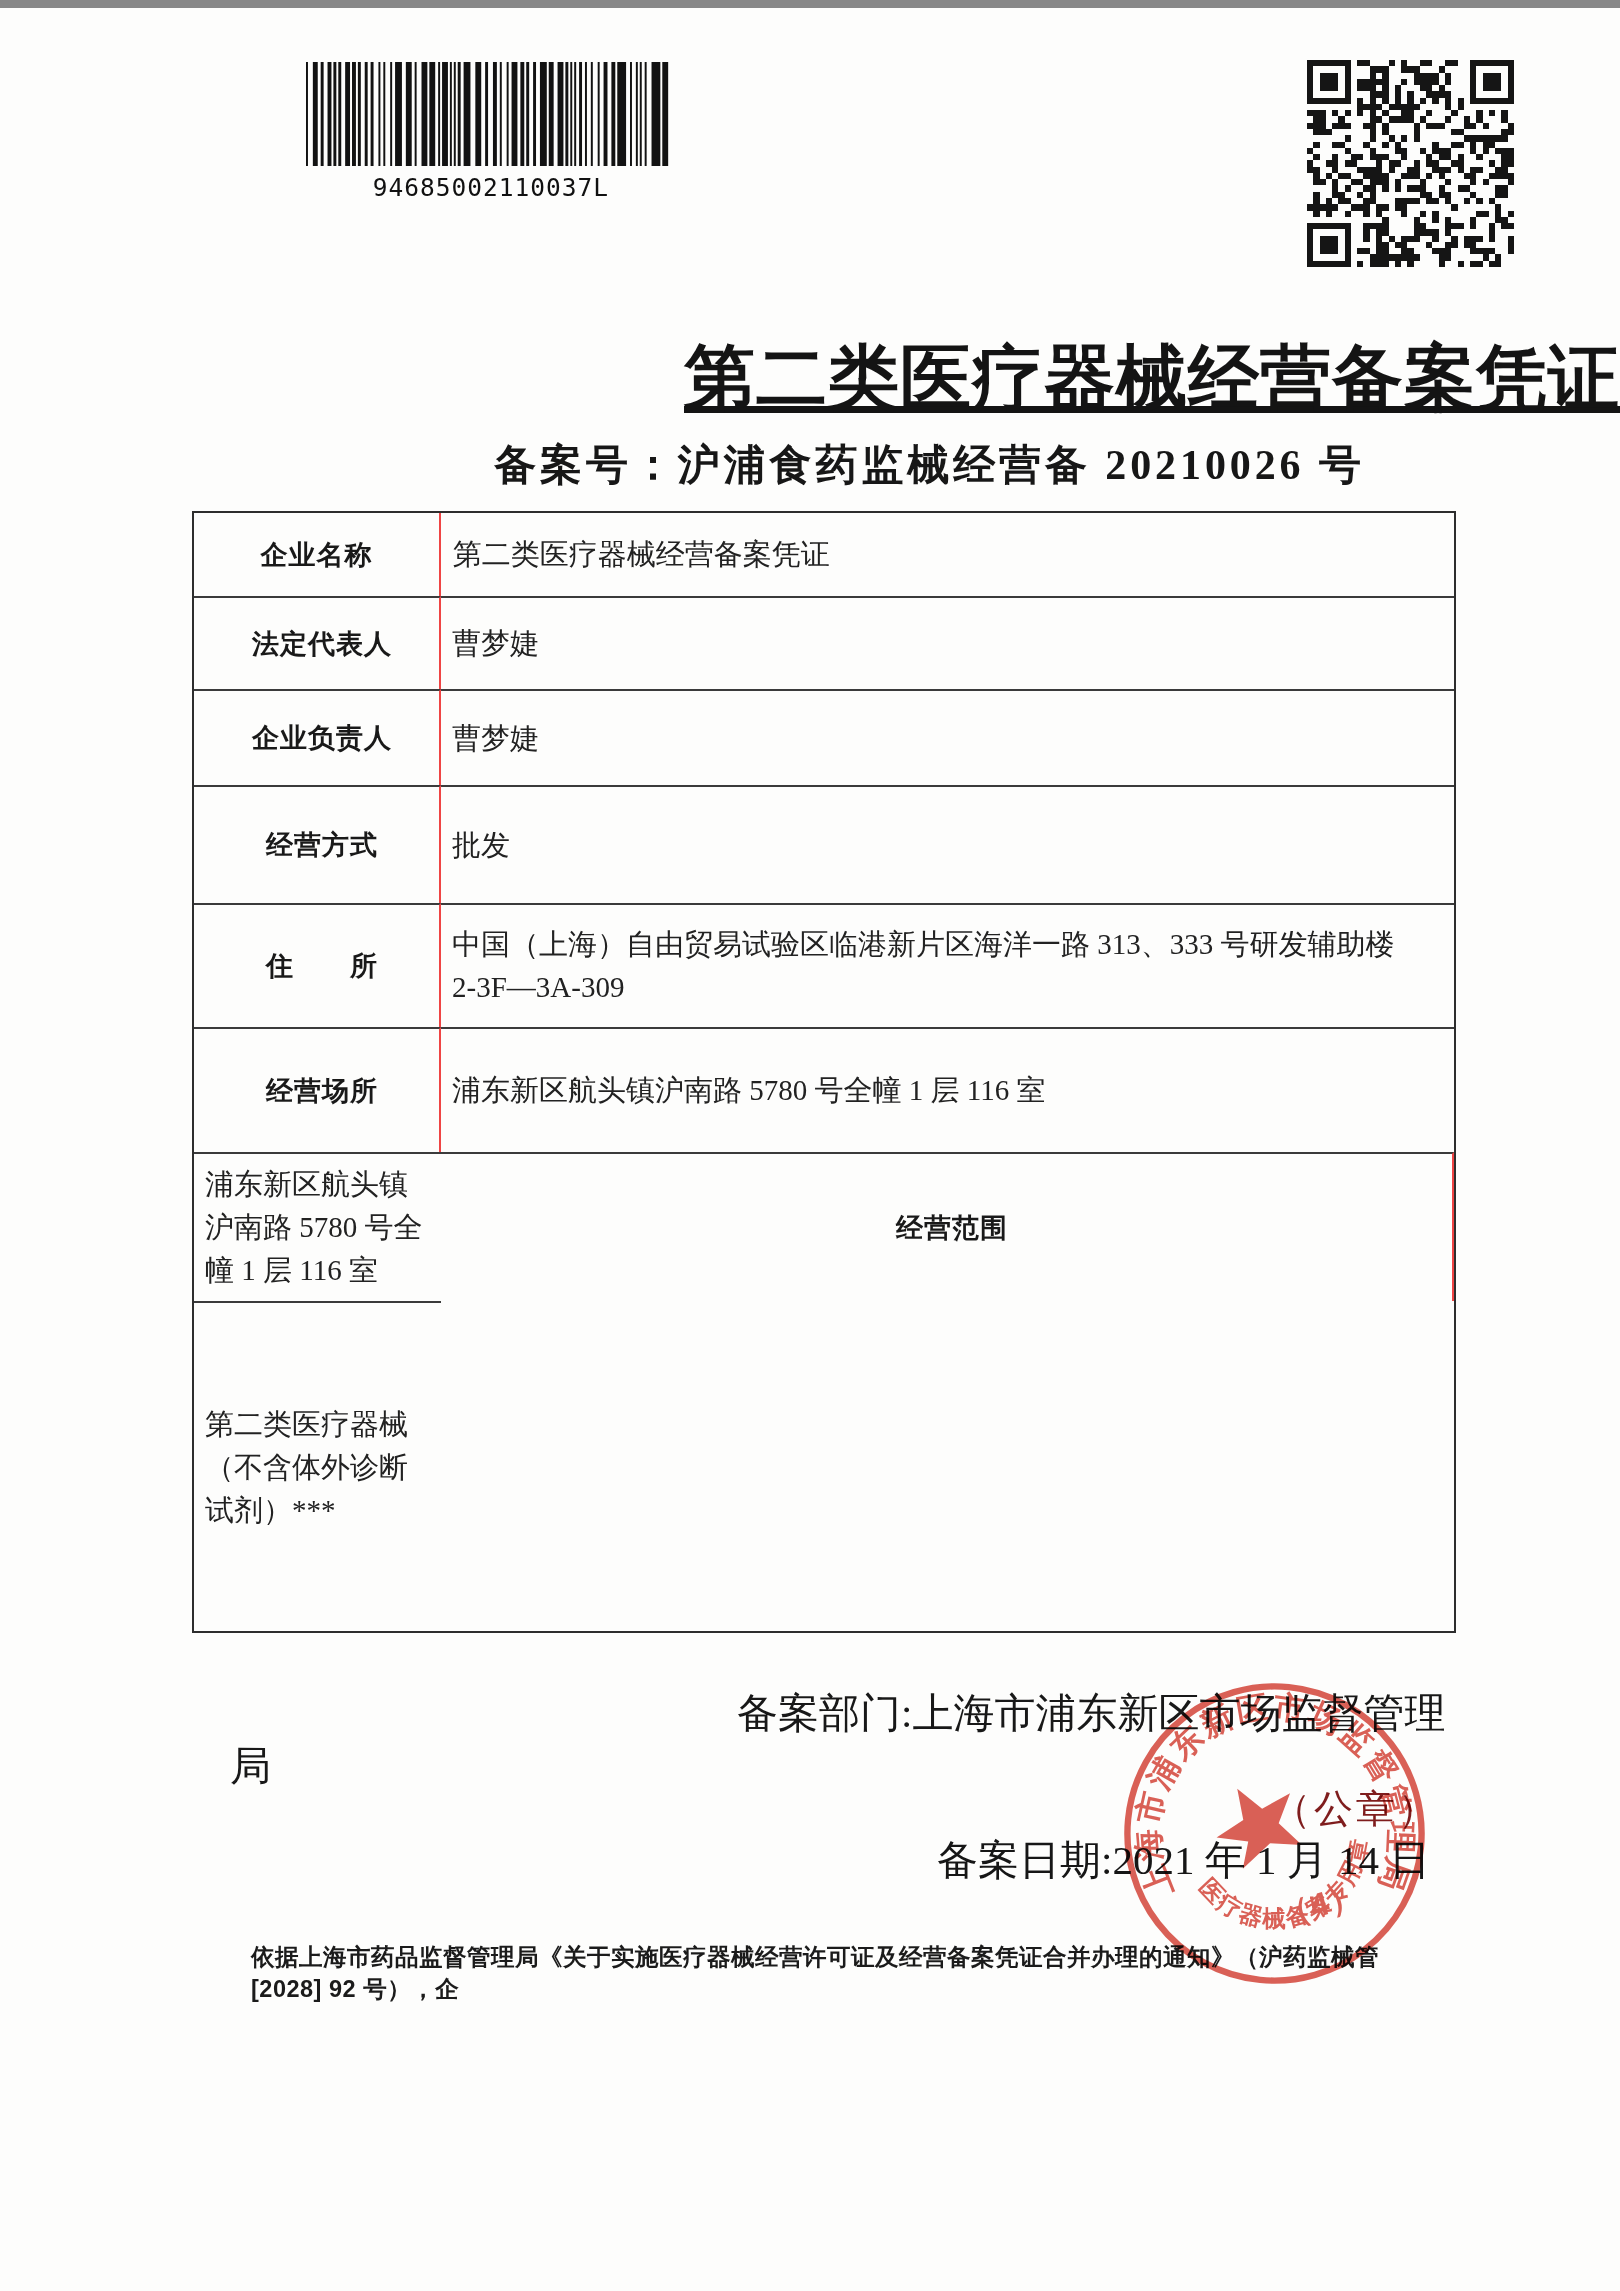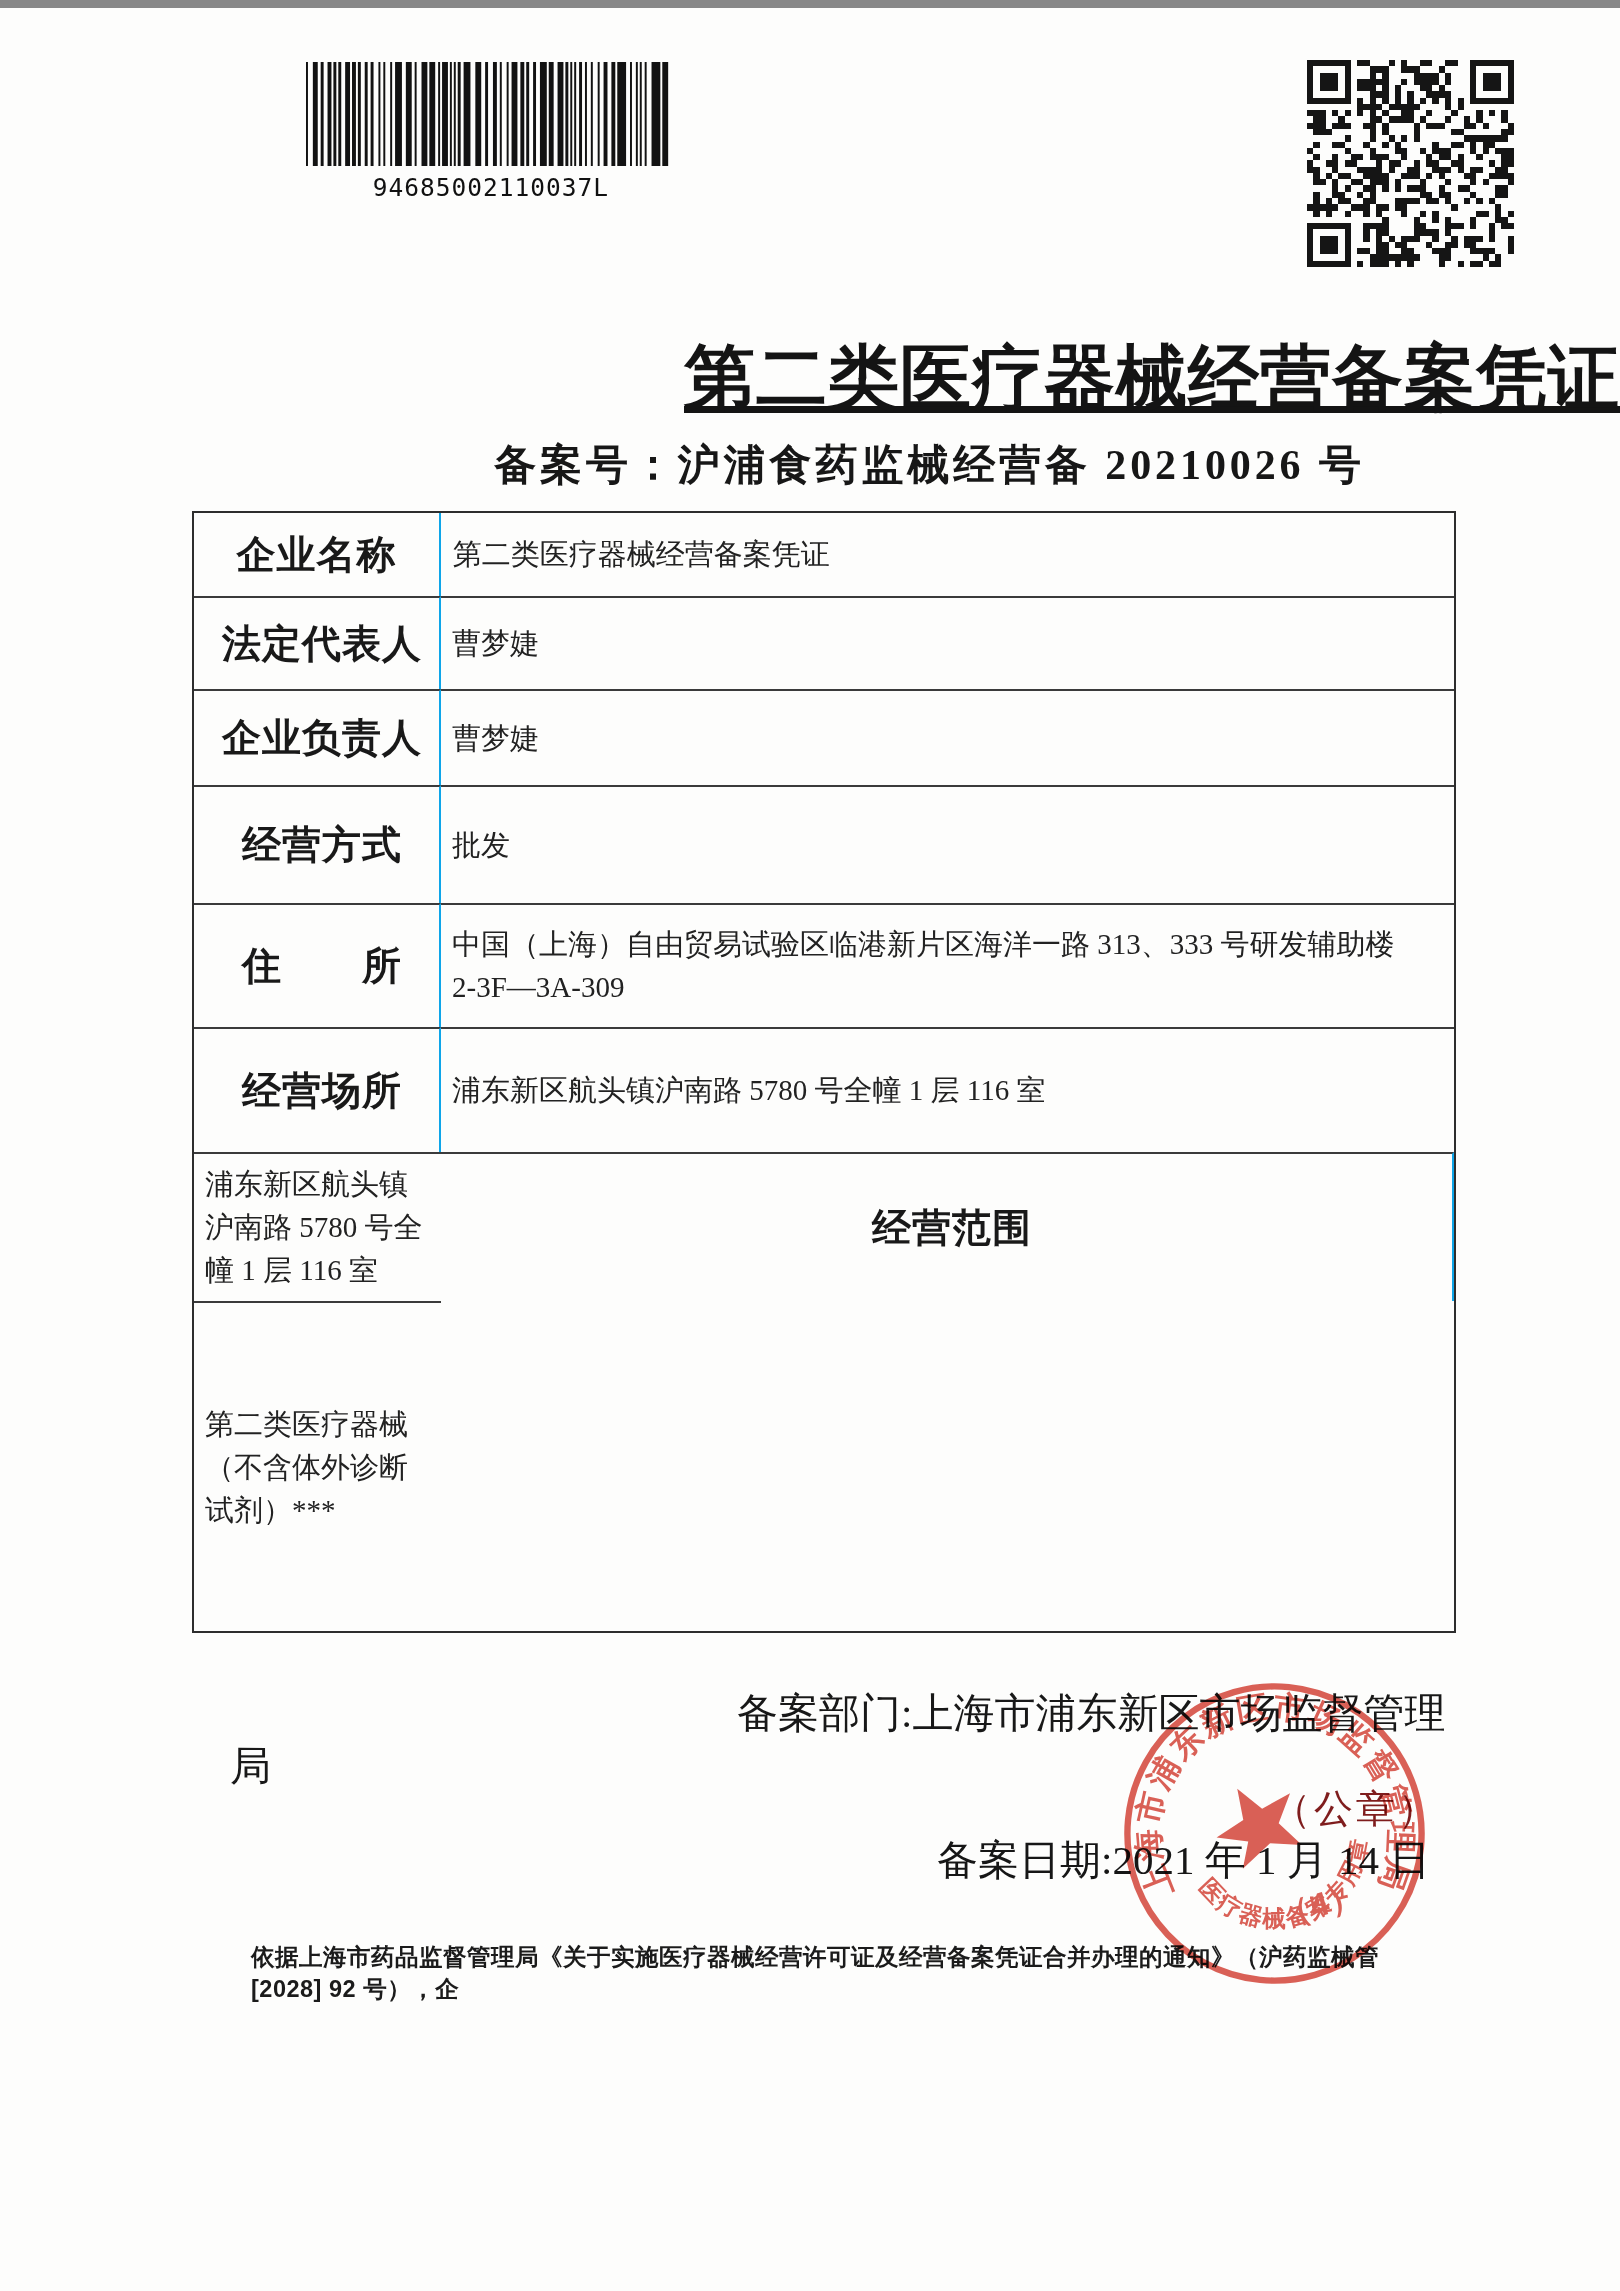--- a/index.html
+++ b/index.html
@@ -21,22 +21,22 @@
   #doc-title{left:0;top:323px;width:100%;text-align:right;padding-left:37px;box-sizing:border-box;
     font-family:"Liberation Sans","DejaVu Sans",sans-serif;
     font-size:71px;font-weight:bold;letter-spacing:1px;color:#141414;text-decoration:underline;}
   #record-no{left:0;top:429px;width:100%;text-align:center;padding-left:239px;box-sizing:border-box;
     font-size:42px;font-weight:bold;letter-spacing:3.9px;color:#171717;}
   
   #cert-table{left:192px;top:503px;width:1264px;
     display:grid;grid-template-columns:247px 1fr;
     grid-template-rows:83px 93px 96px 118px 124px 125px 149px 330px;
     border:2.9px solid #2d2d2d;box-sizing:border-box;}
-  .lbl{border-right:2px solid #0ea5e9;display:flex;align-items:center;justify-content:center;
-    font-size:39px;font-weight:bold;letter-spacing:1px;color:#191919;}
+  .lbl{border-right:2px solid #ef4444;display:flex;align-items:center;justify-content:center;
+    font-size:27px;font-weight:bold;letter-spacing:1px;color:#191919;}
   .val{display:flex;align-items:center;padding:3.9px 9.8px 3.9px 11.8px;
     font-size:29px;line-height:43px;color:#222;white-space:pre-line;}
   .bt{border-top:2px solid #3b3b3b;padding-left:11px;}
   
   #dept-line{left:737px;top:1678px;font-size:41px;color:#181818;z-index:2;}
   #dept-wrap{left:230px;top:1731px;font-size:41px;color:#181818;z-index:2;}
   #seal-caption{left:1272px;top:1774px;font-size:39px;letter-spacing:2.9px;color:#7f1d1d;z-index:2;}
   #date-line{left:937px;top:1825px;font-size:41px;color:#161616;z-index:2;}
   
   #seal-box{left:1098px;top:1649px;width:353px;height:353px;z-index:3;

